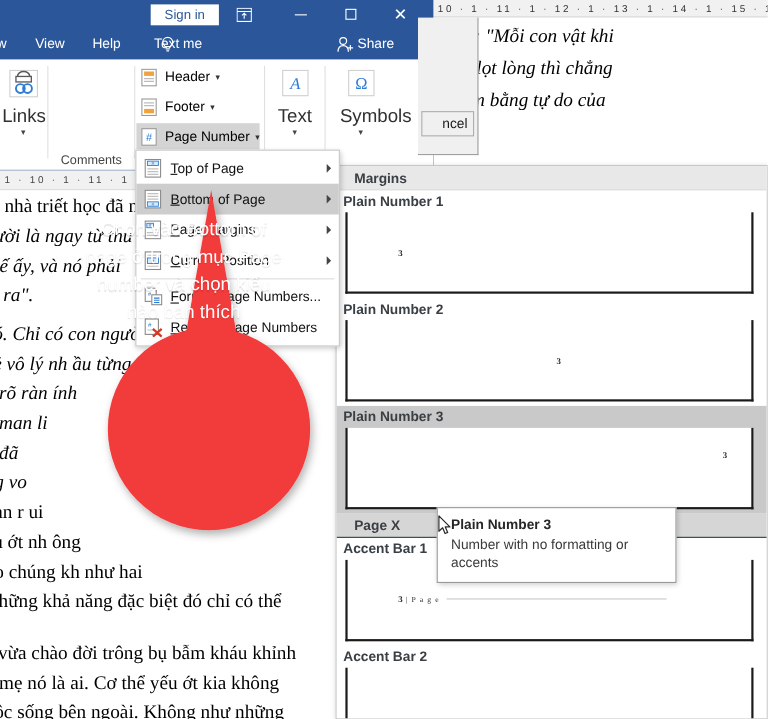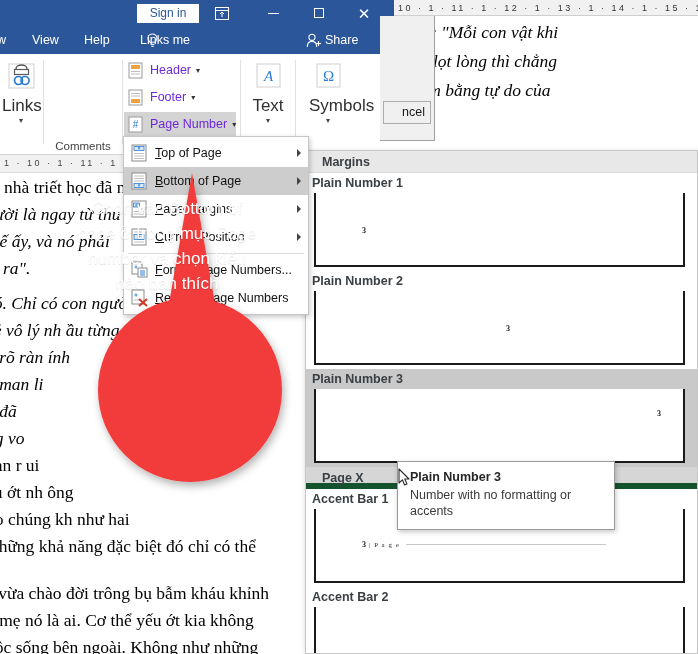--- a/index.html
+++ b/index.html
@@ -72,21 +72,21 @@
   .grp-lbl { position: absolute; bottom: 3px; width: 100%; text-align: center;
              font-size: 11.5px; color: #444; white-space: nowrap; }
 
   .sm-btn {
     position: absolute; height: 24px; display: flex; align-items: center;
     padding-left: 3px; cursor: default; white-space: nowrap;
   }
   .sm-btn.active { background: #d4d4d4; }
   .sm-ico { width: 17px; height: 18px; margin-right: 6px; flex: 0 0 17px;
             display:flex; align-items:center; justify-content:center; }
-  .sm-lbl { font-size: 12.5px; color: #6d28d9; }
+  .sm-lbl { font-size: 12.5px; color: #000000; }
   .sm-caret { font-size: 8px; color: #333; margin-left: 5px; }
 
   
   .doc-ruler-left {
     position: absolute; left: 0; top: 155px; width: 394px; height: 18px;
     background: #f1f1f1; border-bottom: 1px solid #d9d9d9;
     font-size: 9px; color: #444; overflow: hidden; white-space: nowrap;
   }
   .doc-ruler-right {
     position: absolute; left: 394px; top: 0; width: 304px; height: 16px;
@@ -138,21 +138,21 @@
     width: 393px; height: 504px;
     background: #ffffff; border: 1px solid #c6c6c6;
     box-shadow: 1px 2px 6px rgba(0,0,0,.20);
     overflow: hidden; z-index: 30;
   }
   .gal-section {
     height: 22px; background: #e8e8e8; border-bottom: 1px solid #dcdcdc;
     font-size: 12.5px; font-weight: bold; color: #3a3f44;
     line-height: 22px; padding-left: 16px; cursor: default;
   }
-  .gal-section.shaded { background: #d6d6d6; border-bottom: 6px solid #14532d; }
+  .gal-section.shaded { background: #d6d6d6; border-bottom: 1px solid #14532d; }
   .gal-item { padding: 0 0 4px 0; }
   .gal-item.hl { background: #c9c9c9; }
   .gal-title {
     font-size: 12.5px; font-weight: bold; color: #3a3f44;
     padding: 3px 0 3px 6px; cursor: default;
   }
   .gal-preview {
     position: relative; margin: 0 12px 0 8px; height: 74px;
     background: #ffffff;
     border-left: 2px solid #1a1a1a; border-right: 2px solid #1a1a1a;
@@ -274,21 +274,21 @@
       <div class="tab tab-view">View</div>
       <div class="tab tab-help">Help</div>
 
       <div class="bulb">
         <svg width="13" height="15" viewBox="0 0 13 15">
           <path d="M6.5 1 C3.8 1 2 3 2 5.3 C2 7 3.3 8 4 9.3 L9 9.3 C9.7 8 11 7 11 5.3 C11 3 9.2 1 6.5 1 Z" fill="none" stroke="#ffffff" stroke-width="1.1"></path>
           <line x1="4.6" y1="11.4" x2="8.4" y2="11.4" stroke="#ffffff" stroke-width="1.1"></line>
           <line x1="5.3" y1="13.3" x2="7.7" y2="13.3" stroke="#ffffff" stroke-width="1.1"></line>
         </svg>
       </div>
-      <div class="tellme">Links me</div>
+      <div class="tellme">Text me</div>
 
       <div class="share-ic">
         <svg width="16" height="15" viewBox="0 0 16 15">
           <circle cx="6" cy="4.3" r="3.1" fill="none" stroke="#ffffff" stroke-width="1.1"></circle>
           <path d="M1.3 14 C1.3 10 3.5 8.4 6 8.4 C8.5 8.4 10.7 10 10.7 14" fill="none" stroke="#ffffff" stroke-width="1.1"></path>
           <line x1="12.5" y1="8" x2="12.5" y2="13" stroke="#ffffff" stroke-width="1.1"></line>
           <line x1="10" y1="10.5" x2="15" y2="10.5" stroke="#ffffff" stroke-width="1.1"></line>
         </svg>
       </div>
       <div class="share">Share</div>

